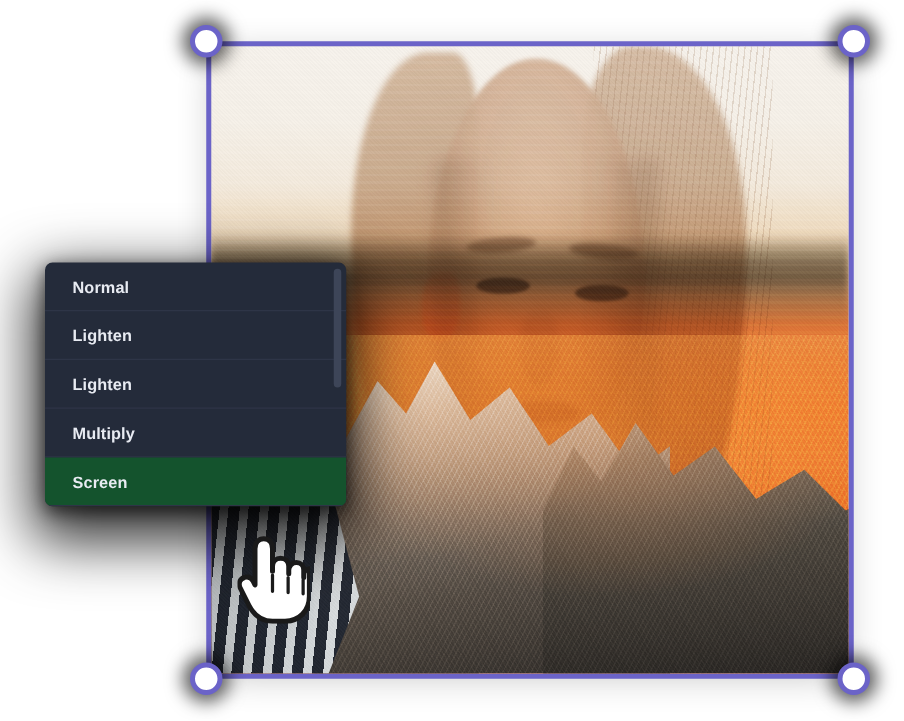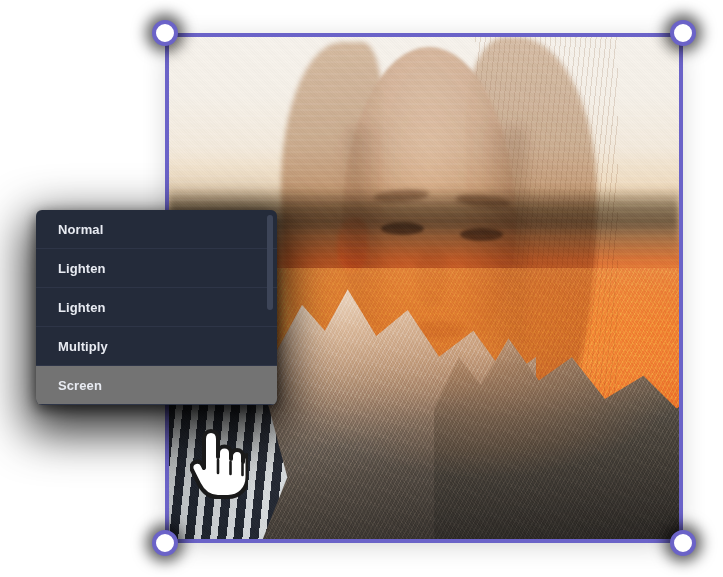--- a/index.html
+++ b/index.html
@@ -327,21 +327,21 @@
     color: #e8ebf2;
     font-size: 13px;
     font-weight: 700;
     letter-spacing: .1px;
     border-bottom: 1px solid #2e3banner;
     border-bottom: 1px solid #2e3547;
     cursor: pointer;
     user-select: none;
   }
   .menu-item:last-child { border-bottom: none; }
-  .menu-item.selected { background: #737373; }
+  .menu-item.selected { background: #14532d; }
   #menu-scrollbar-track {
     position: absolute;
     right: 4px;
     top: 5px;
     width: 6px;
     bottom: 5px;
     border-radius: 3px;
     background: transparent;
   }
   #menu-scrollbar-thumb {

